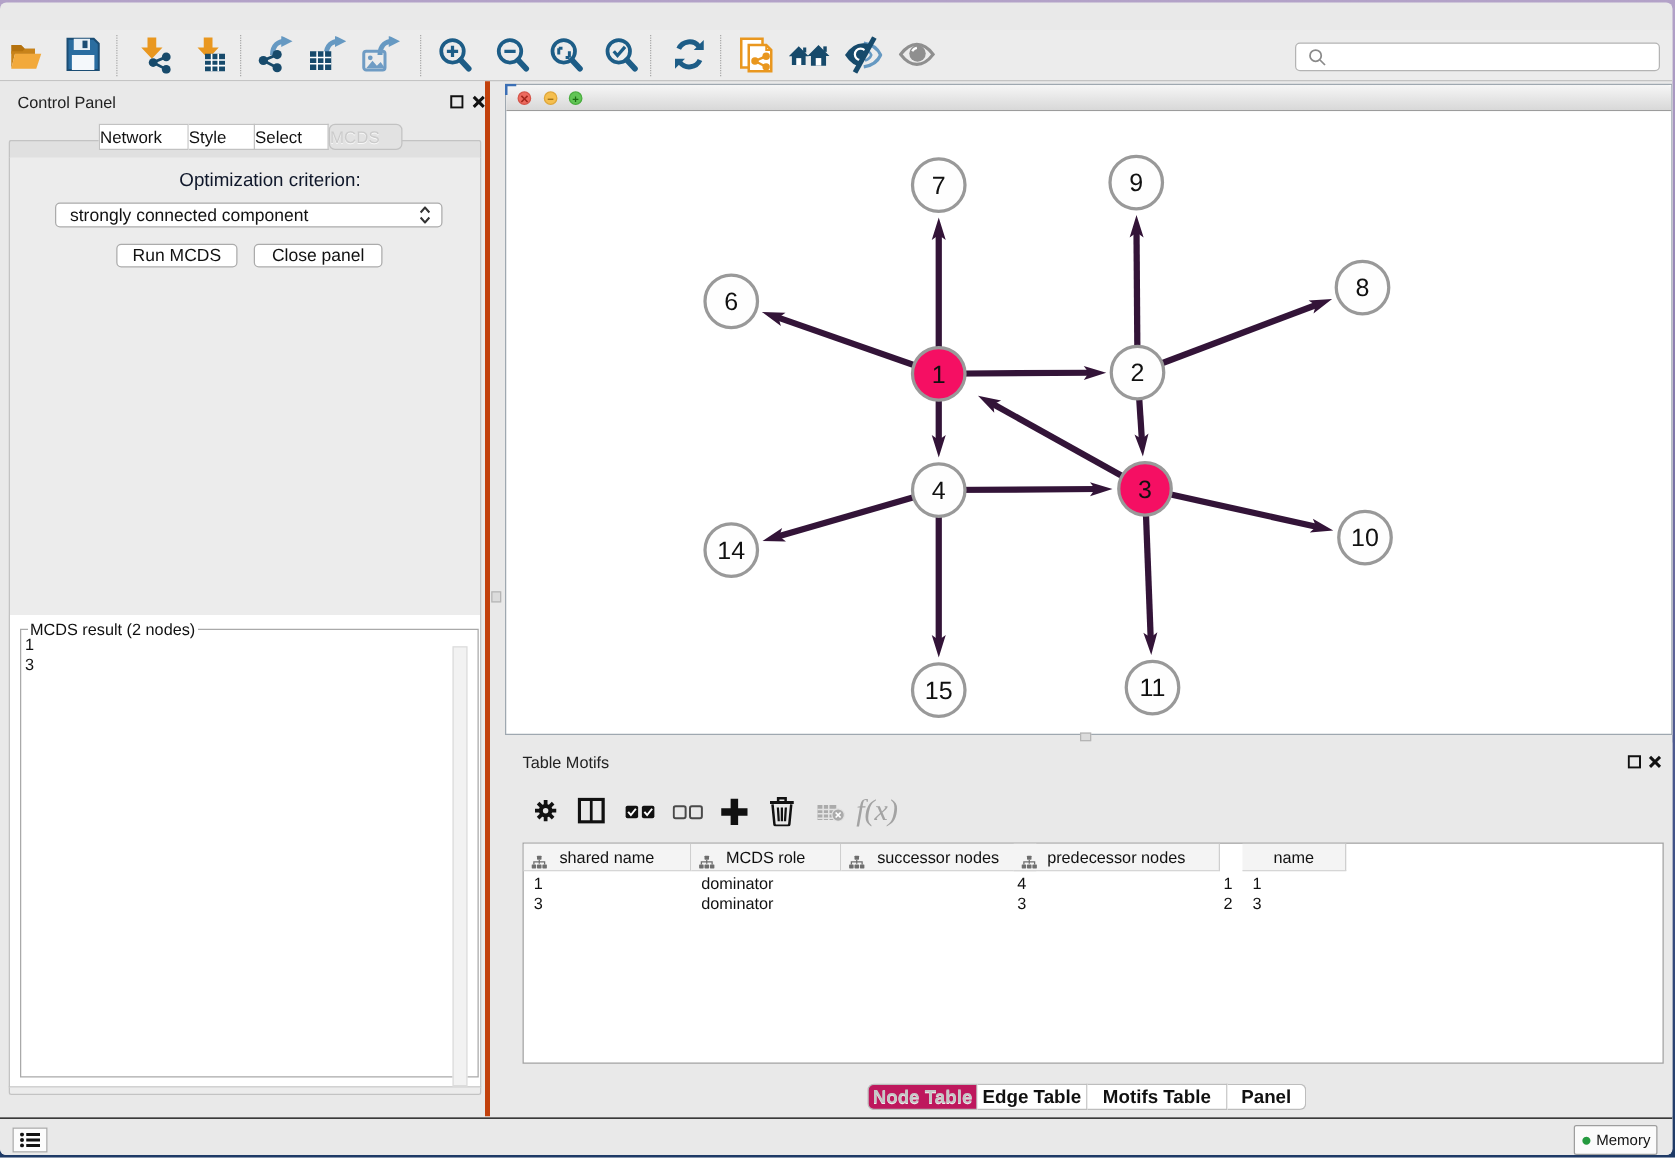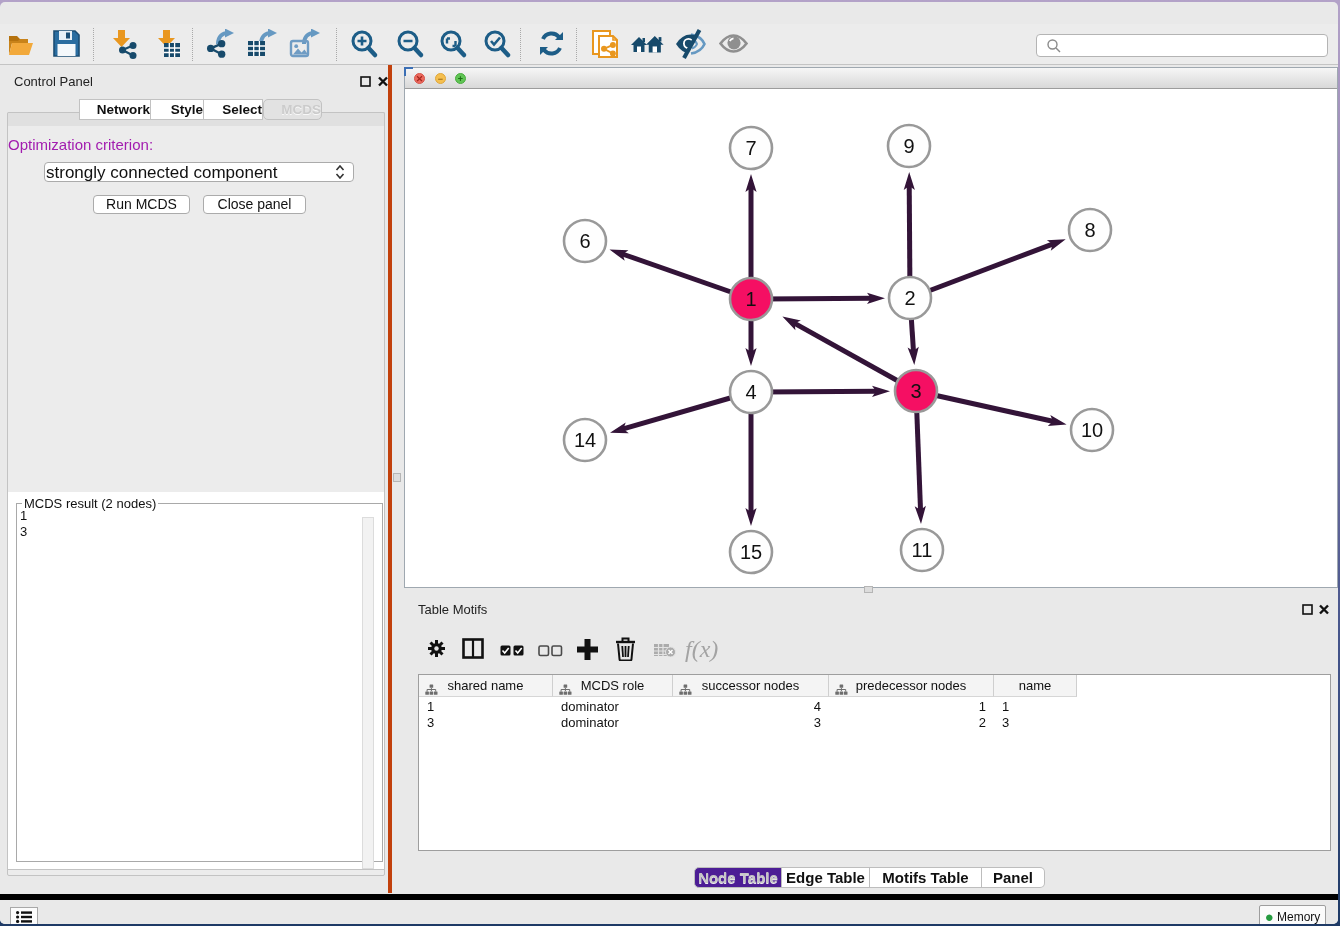--- a/index.html
+++ b/index.html
@@ -12,41 +12,41 @@
 
 #toolbar{position:absolute;left:0;top:22px;width:100%;height:41px;background:#ececec;border-bottom:1px solid #c4c4c4}
 .vsep{position:absolute;top:4px;height:33px;width:0;border-left:1px dotted #a9a9a9}
 .ticon{position:absolute;top:5px}
 
 #search{position:absolute;left:1036px;top:10px;width:292px;height:23px;background:#fff;border:1px solid #b4b4b4;border-radius:4px}
 
 #cpanel{position:absolute;left:0;top:63px;width:392px;height:828px;background:#e9e9e9;border-right:4px solid #c2410c}
 #cpanel .hdr{position:absolute;left:14px;top:9px;font-size:13px;color:#222}
 .tabs{position:absolute;display:flex;z-index:5}
-.tab{font-weight:bold;font-size:13.5px;color:#111;background:#fff;border:1px solid #c2c2c2;height:21px;line-height:19px;text-align:right}
+.tab{font-weight:normal;font-size:13.5px;color:#111;background:#fff;border:1px solid #c2c2c2;height:21px;line-height:19px;text-align:left}
 .tab.sel{background:#e2e2e2;color:#cbcbcb;border-radius:5px;text-shadow:0 1px 0 #f8f8f8}
 #mcdsbox{position:absolute;left:7px;top:47px;width:378px;height:764px;border:1px solid #c3c3c3;border-radius:2px;background:#ececec}
 #mcdslow{position:absolute;left:7px;top:427px;width:378px;height:378px;background:#fff;border:1px solid #c3c3c3;border-top:none}
 .btn{position:absolute;background:#fff;border:1px solid #ababab;border-radius:4px;font-size:14px;color:#111;text-align:center}
 
 #netpanel{position:absolute;left:404px;top:65px;width:934px;height:521px;background:#fff;border:1px solid #9fa8b0}
 #nettitle{position:absolute;left:0;top:0;width:100%;height:21px;background:linear-gradient(180deg,#f6f6f6,#d8d8d8);border-bottom:1px solid #9c9c9c;border-radius:3px 3px 0 0}
 #nettitle .t{position:absolute;width:100%;text-align:center;top:2px;font-size:15.5px;font-weight:bold;color:#1c1c1c}
 .tfl{position:absolute;top:5px;width:11px;height:11px;border-radius:50%;text-align:center;font-size:9px;font-weight:bold;line-height:11px}
 
 #tpanel{position:absolute;left:404px;top:592px;width:934px;height:299px;background:#e9e9e9}
 #tpanel .hdr{position:absolute;left:14px;top:8px;font-size:13px;color:#222}
 #tblarea{position:absolute;left:14px;top:80px;width:913px;height:177px;background:#fff;border:1px solid #9e9e9e}
 .thcell{position:absolute;top:0;height:22px;background:#f4f4f4;border-right:1px solid #cfcfcf;border-bottom:1px solid #d6d6d6;font-size:13px;color:#111;text-align:center;line-height:22px}
 .trow{position:absolute;font-size:13px;color:#111;height:16px;line-height:16px}
 .btabs{position:absolute;top:273px;display:flex}
 .btab{font-size:15px;font-weight:bold;color:#111;background:#fff;border:1px solid #bdbdbd;height:21px;line-height:19px;text-align:center}
-.btab.sel{background:#4c1d95;color:#c6c6c6;border-radius:5px 0 0 5px;text-shadow:0 1px 0 #f0f0f0}
-
-#status{position:absolute;left:0;top:892px;width:100%;height:30px;background:#e9e9e9;border-top:6px solid #000000}
+.btab.sel{background:#be185d;color:#c6c6c6;border-radius:5px 0 0 5px;text-shadow:0 1px 0 #f0f0f0}
+
+#status{position:absolute;left:0;top:892px;width:100%;height:30px;background:#e9e9e9;border-top:1px solid #000000}
 </style></head><body>
 <div id="win">
 <div id="toolbar">
       <div class="vsep" style="left:93px"></div>
       <div class="vsep" style="left:192px"></div>
       <div class="vsep" style="left:336px"></div>
       <div class="vsep" style="left:520px"></div>
       <div class="vsep" style="left:576px"></div>
 <div class="ticon" style="left:6px"><svg width="30" height="30" viewBox="0 0 30 30">
 <path d="M3 7 h8 l3 3 h8 v4 h-19 z" fill="#b5720e"></path>
@@ -191,22 +191,22 @@
         <path d="M2 1.5 L10 9.5 M10 1.5 L2 9.5" stroke="#111" stroke-width="2.4" fill="none"></path>
       </svg>
 <div class="tabs" style="left:79px;top:34px">
         <div class="tab" style="width:72px">Network</div>
         <div class="tab" style="border-left:none;width:53px">Style</div>
         <div class="tab" style="border-left:none;width:59px">Select</div>
         <div class="tab sel" style="width:59px">MCDS</div>
       </div>
 <div id="mcdsbox"></div>
 <div class="abs" style="left:7px;top:47px;width:378px;height:14px;background:#e0e0e0;border:1px solid #c3c3c3;border-bottom:none;border-radius:2px 2px 0 0"></div>
-<div class="abs" style="left:8px;top:71px;width:392px;font-size:15px;color:#a21caf">Optimization criterion:</div>
-<div class="abs" style="left:44px;top:97px;width:310px;height:20px;background:#fff;border:1px solid #ababab;border-radius:4px;font-size:17px;color:#111;padding:0 0 0 1px;line-height:19px">strongly connected component<svg width="10" height="14" style="position:absolute;right:8px;top:2px" viewBox="0 0 10 14">
+<div class="abs" style="left:20px;top:71px;width:392px;text-align:center;font-size:15px;color:#0f172a">Optimization criterion:</div>
+<div class="abs" style="left:44px;top:97px;width:310px;height:20px;background:#fff;border:1px solid #ababab;border-radius:4px;font-size:14px;color:#111;padding:0 0 0 11px;line-height:19px">strongly connected component<svg width="10" height="14" style="position:absolute;right:8px;top:2px" viewBox="0 0 10 14">
           <path d="M1.5 5 L5 1 L8.5 5" fill="none" stroke="#333" stroke-width="1.6"></path>
           <path d="M1.5 9 L5 13 L8.5 9" fill="none" stroke="#333" stroke-width="1.6"></path>
         </svg></div>
 <div class="btn" style="left:93px;top:130px;width:97px;height:19px;line-height:17px">Run MCDS</div>
 <div class="btn" style="left:203px;top:130px;width:103px;height:19px;line-height:17px">Close panel</div>
 <div id="mcdslow"></div>
 <fieldset style="position:absolute;left:16px;top:431px;width:367px;height:366px;border:1px solid #a9a9a9;background:#fff">
 <legend style="font-size:13px;color:#111;margin-left:5px;padding:0 2px">MCDS result (2 nodes)</legend>
 <div style="font-size:13px;color:#111;line-height:16px;padding-left:3px;margin-top:-3px">1<br>3</div>
 <div style="position:absolute;right:8px;top:6px;width:12px;height:352px;background:#f2f2f2;border:1px solid #dcdcdc"></div>
@@ -357,21 +357,21 @@
             </svg></span>MCDS role</div>
 <div class="thcell" style="left:254px;width:156px"><span style="position:absolute;left:6px;top:5px"><svg width="13" height="12" viewBox="0 0 13 12" style="vertical-align:-1px">
               <g fill="#6e6e6e">
                 <rect x="4.6" y="0.5" width="3.6" height="3.2" rx="0.5"></rect>
                 <rect x="0.3" y="7.5" width="3.6" height="3.2" rx="0.5"></rect>
                 <rect x="4.6" y="7.5" width="3.6" height="3.2" rx="0.5"></rect>
                 <rect x="8.9" y="7.5" width="3.6" height="3.2" rx="0.5"></rect>
               </g>
               <path d="M6.4 4 v3 M2.1 7.5 v-2 h8.6 v2" stroke="#6e6e6e" stroke-width="1" fill="none"></path>
             </svg></span>successor nodes</div>
-<div class="thcell" style="left:410px;width:165px"><span style="position:absolute;left:6px;top:5px"><svg width="13" height="12" viewBox="0 0 13 12" style="vertical-align:-1px">
+<div class="thcell" style="left:392px;width:165px"><span style="position:absolute;left:6px;top:5px"><svg width="13" height="12" viewBox="0 0 13 12" style="vertical-align:-1px">
               <g fill="#6e6e6e">
                 <rect x="4.6" y="0.5" width="3.6" height="3.2" rx="0.5"></rect>
                 <rect x="0.3" y="7.5" width="3.6" height="3.2" rx="0.5"></rect>
                 <rect x="4.6" y="7.5" width="3.6" height="3.2" rx="0.5"></rect>
                 <rect x="8.9" y="7.5" width="3.6" height="3.2" rx="0.5"></rect>
               </g>
               <path d="M6.4 4 v3 M2.1 7.5 v-2 h8.6 v2" stroke="#6e6e6e" stroke-width="1" fill="none"></path>
             </svg></span>predecessor nodes</div>
 <div class="thcell" style="left:575px;width:83px">name</div>
 <div class="trow" style="left:8px;top:24px">1</div>

